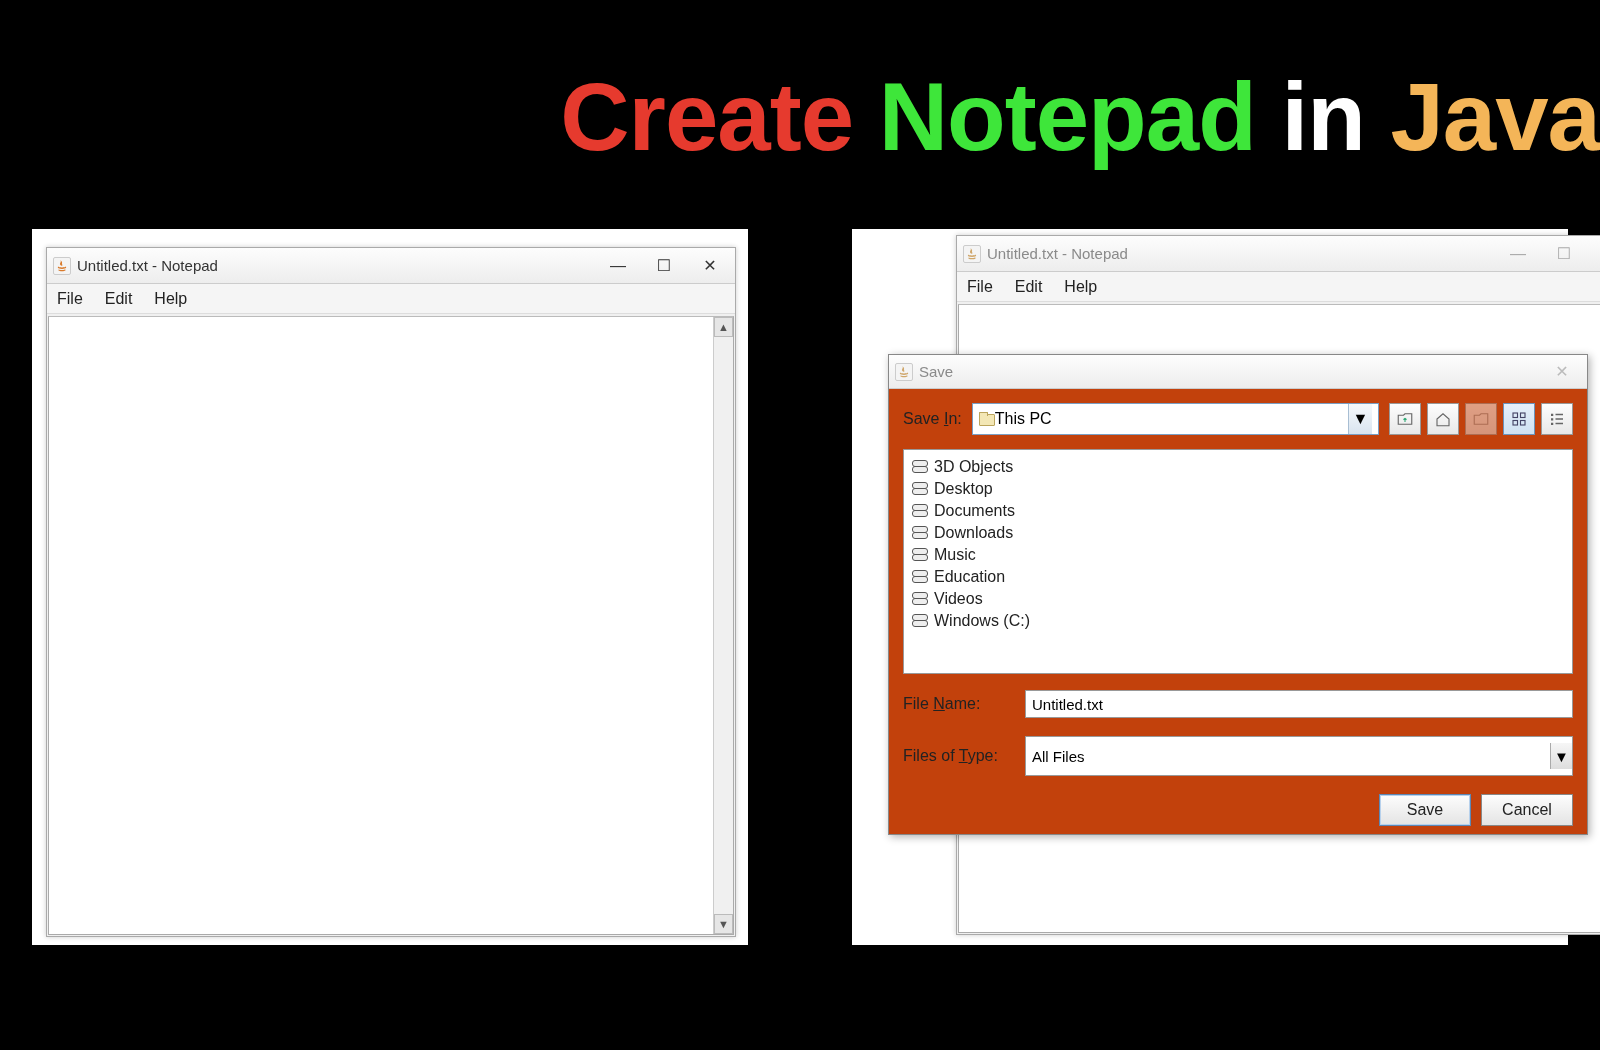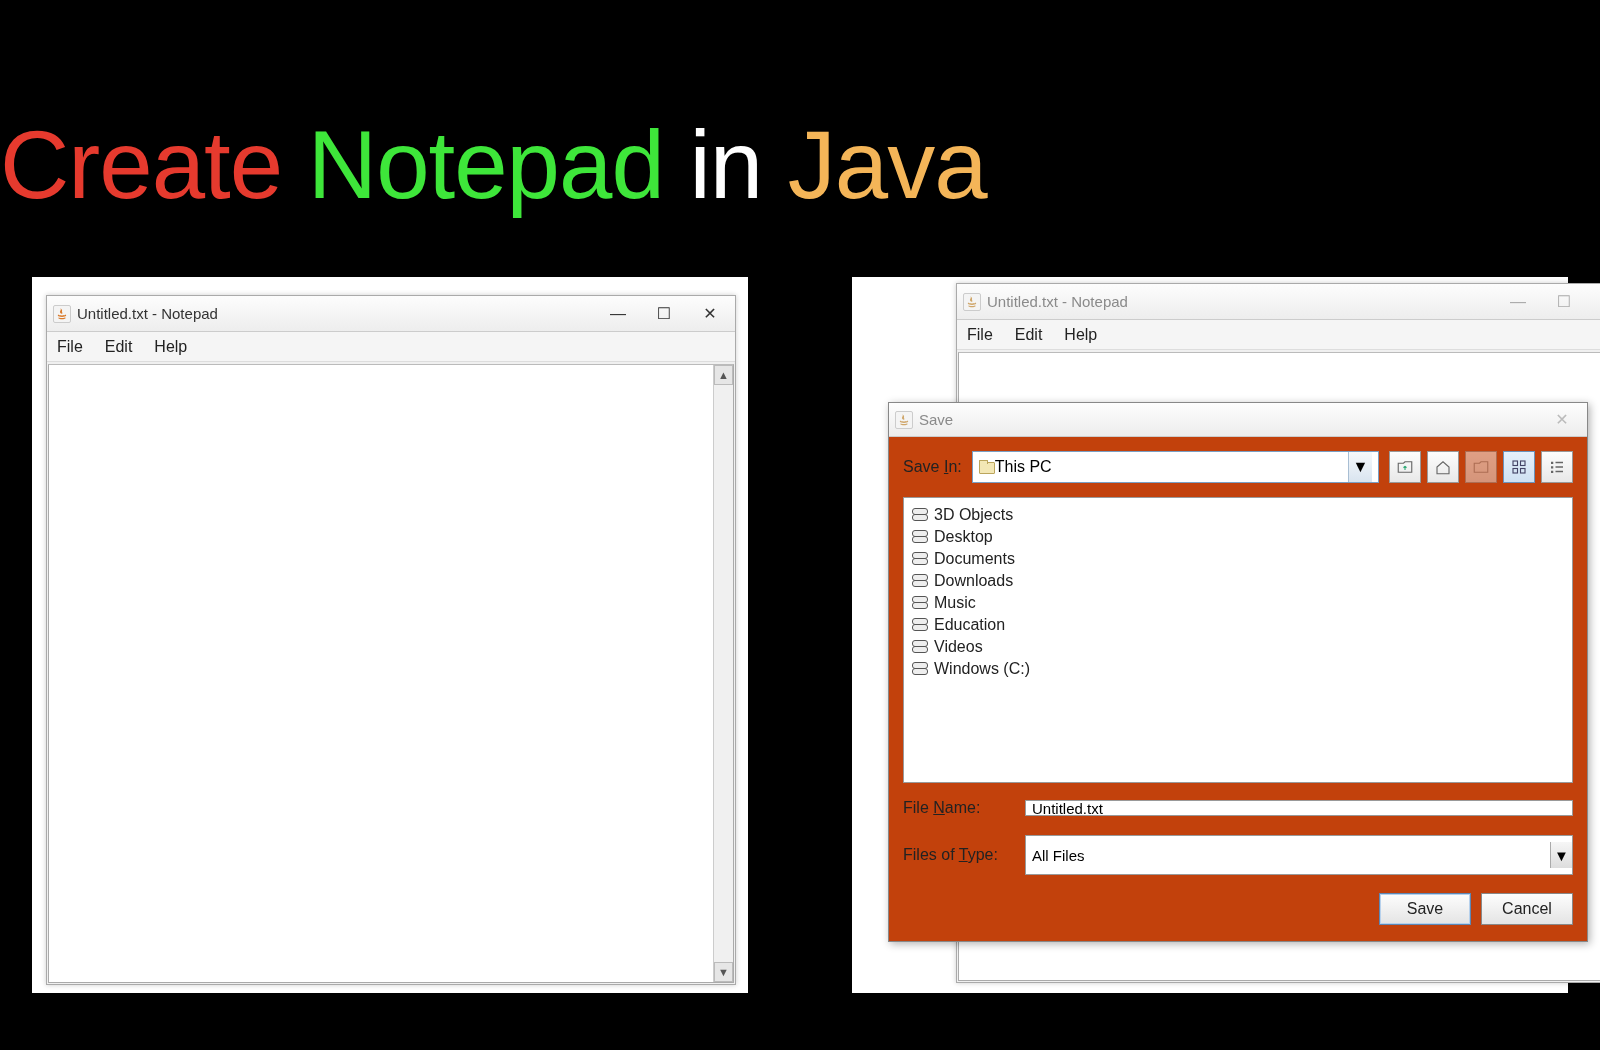--- a/index.html
+++ b/index.html
@@ -5,24 +5,24 @@
 * { box-sizing: border-box; margin: 0; padding: 0; }
 body {
   background: #000;
   width: 1600px;
   height: 1050px;
   font-family: Tahoma, "Segoe UI", sans-serif;
   overflow: hidden;
   position: relative;
 }
 .heading {
-  text-align: left;
-  padding-top: 110px;
+  text-align: right;
+  padding-top: 62px;
   font-size: 96px;
-  font-weight: 400;
+  font-weight: 700;
   letter-spacing: -1px;
   font-family: Arial, sans-serif;
 }
 .heading .w1 { color: #e63a2e; }
 .heading .w2 { color: #3ee63a; }
 .heading .w3 { color: #ffffff; }
 .heading .w4 { color: #f4b558; }
 
 .panels {
   display: flex;
@@ -120,21 +120,21 @@
 }
 
 
 .dialog {
   position: absolute;
   background: #c2410c;
   border: 1px solid #888;
   box-shadow: 2px 2px 8px rgba(0,0,0,0.3);
 }
 .dialog .titlebar { height: 34px; }
-.dialog-body { padding: 14px 14px 16px 14px; }
+.dialog-body { padding: 14px 14px 8px 14px; }
 .savein-row {
   display: flex;
   align-items: center;
   gap: 10px;
   margin-bottom: 14px;
 }
 .savein-label { font-size: 16px; color: #222; }
 .savein-label .ul { text-decoration: underline; }
 .savein-combo {
   flex: 1;
@@ -157,21 +157,21 @@
   width: 32px; height: 32px;
   background: linear-gradient(#fdfdfd,#e8e8e8);
   border: 1px solid #999;
   display: flex; align-items: center; justify-content: center;
 }
 .tbtn.disabled { opacity: .5; }
 .tbtn.active { background: linear-gradient(#e6f0fb,#cfe1f2); border-color:#6a93bd; }
 .filepane {
   background: #fff;
   border: 1px solid #999;
-  height: 286px;
+  height: 225px;
   padding: 8px;
   display: flex;
   gap: 70px;
 }
 .filecol { display: flex; flex-direction: column; gap: 4px; }
 .fileitem { display: flex; align-items: center; gap: 6px; font-size: 16px; color: #222; }
 .drive-icon {
   width: 16px; height: 14px;
   display: inline-block;
   position: relative;
@@ -181,21 +181,21 @@
   height: 5px; border: 1px solid #555; border-radius: 3px;
   background: #eee;
 }
 .drive-icon::before { top: 0; }
 .drive-icon::after { top: 6px; }
 .fields { margin-top: 16px; display: flex; flex-direction: column; gap: 18px; }
 .frow { display: flex; align-items: center; gap: 14px; }
 .flabel { width: 108px; font-size: 16px; color: #222; }
 .flabel .ul { text-decoration: underline; }
 .finput {
-  flex: 1; height: 16px; background: #fff;
+  flex: 1; height: 28px; background: #fff;
   border: 1px solid #999; padding: 0 6px;
   display: flex; align-items: center; font-size: 15px;
 }
 .fcombo {
   flex: 1; height: 40px; background: #fff;
   border: 1px solid #999; display: flex; align-items: center;
   padding-left: 6px; font-size: 15px;
 }
 .fcombo .dd {
   margin-left: auto; width: 22px; height: 26px;

